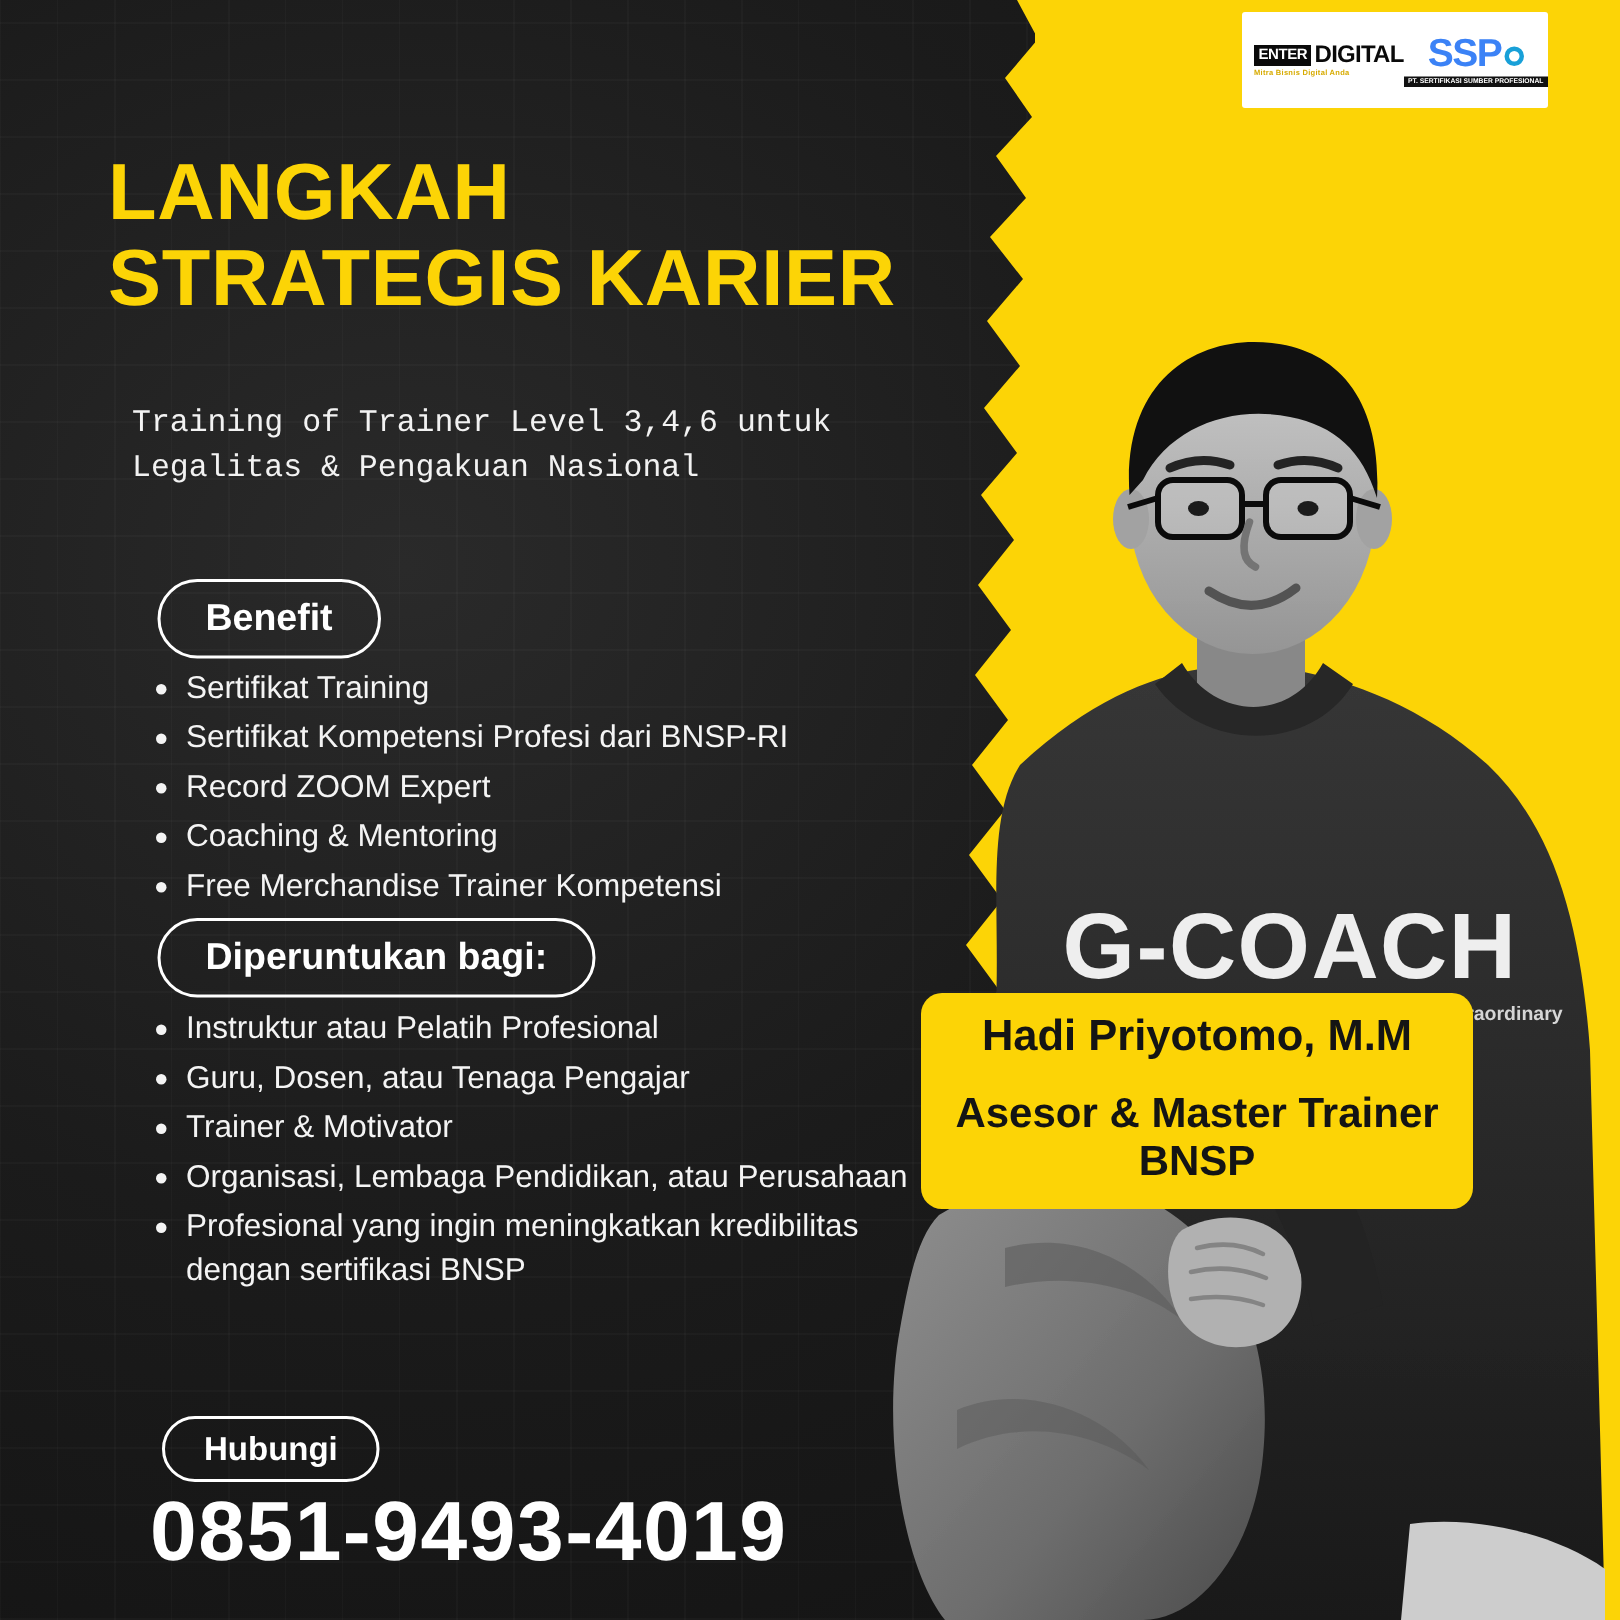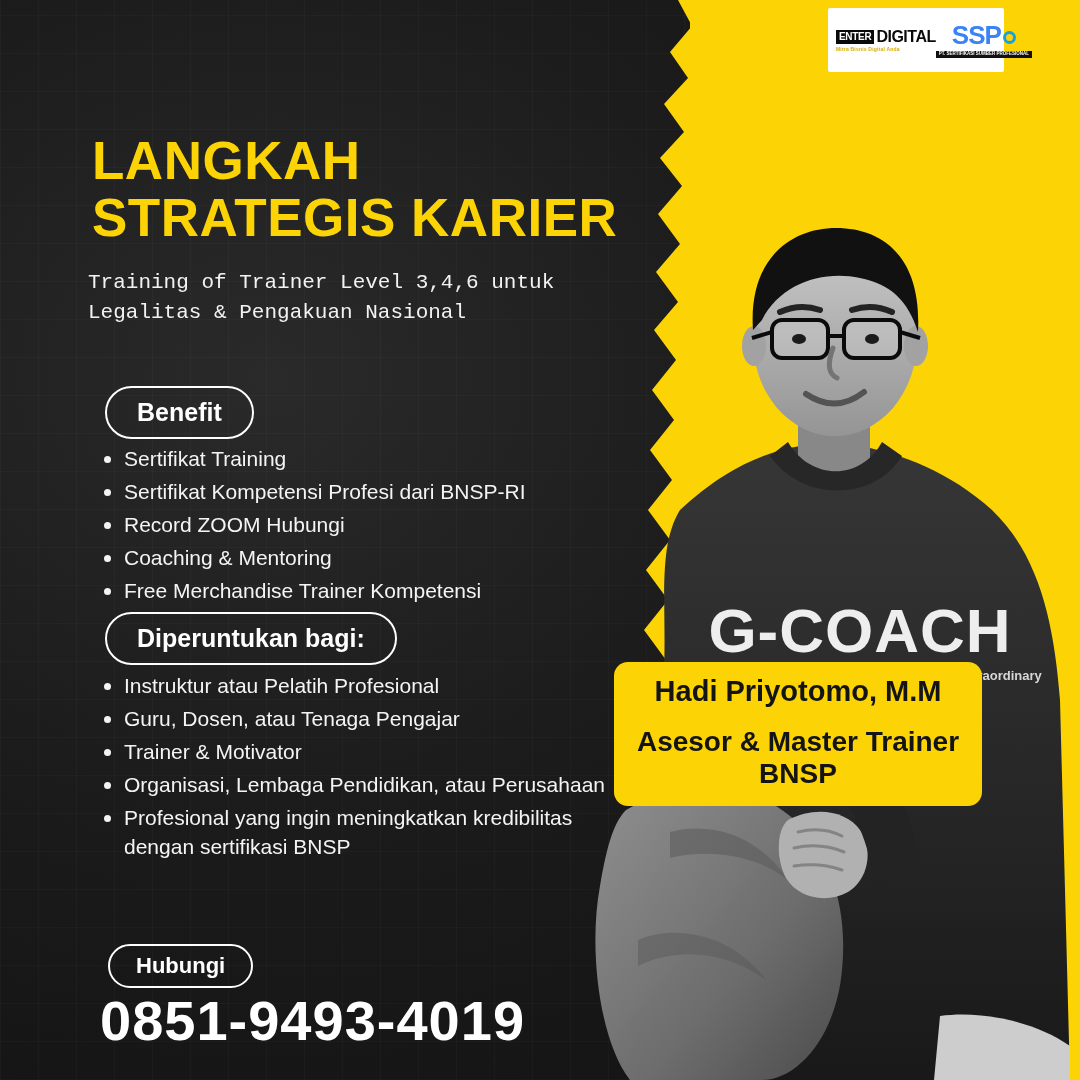--- a/index.html
+++ b/index.html
@@ -35,21 +35,21 @@
     position: absolute;
     top: 0; left: -60px;
     width: 140px; height: 1080px;
   }
 
   
   .logo-box {
     position: absolute;
     top: 8px;
     left: 828px;
-    width: 176px;
+    width: 204px;
     height: 64px;
     background: #ffffff;
     display: flex;
     align-items: center;
     justify-content: space-between;
     padding: 6px 8px;
     border-radius: 2px;
     z-index: 6;
   }
   .logo-enter { display: flex; flex-direction: column; align-items: flex-start; line-height: 1; }
@@ -81,25 +81,24 @@
     bottom: 0;
     width: 560px;
     height: 900px;
     z-index: 3;
     filter: grayscale(100%) contrast(1.05);
   }
 
   
   .headline {
     position: absolute;
-    left: 92px;
+    left: 72px;
     top: 100px;
     width: 610px;
     z-index: 5;
-    margin-top: 32px;
   }
   .headline .line {
     color: #fcd406;
     font-weight: 800;
     font-size: 53px;
     line-height: 1.08;
     letter-spacing: 0.5px;
     text-transform: uppercase;
   }
   .subhead {
@@ -310,21 +309,21 @@
     <div class="line">LANGKAH</div>
     <div class="line">STRATEGIS KARIER</div>
   </div>
 
   <div class="subhead">Training of Trainer Level 3,4,6 untuk Legalitas &amp; Pengakuan Nasional</div>
 
   <div class="pill pill-benefit">Benefit</div>
   <ul class="bullets list-benefit">
     <li>Sertifikat Training</li>
     <li>Sertifikat Kompetensi Profesi dari BNSP-RI</li>
-    <li>Record ZOOM Hubungi</li>
+    <li>Record ZOOM Expert</li>
     <li>Coaching &amp; Mentoring</li>
     <li>Free Merchandise Trainer Kompetensi</li>
   </ul>
 
   <div class="pill pill-target">Diperuntukan bagi:</div>
   <ul class="bullets list-target">
     <li>Instruktur atau Pelatih Profesional</li>
     <li>Guru, Dosen, atau Tenaga Pengajar</li>
     <li>Trainer &amp; Motivator</li>
     <li>Organisasi, Lembaga Pendidikan, atau Perusahaan</li>

